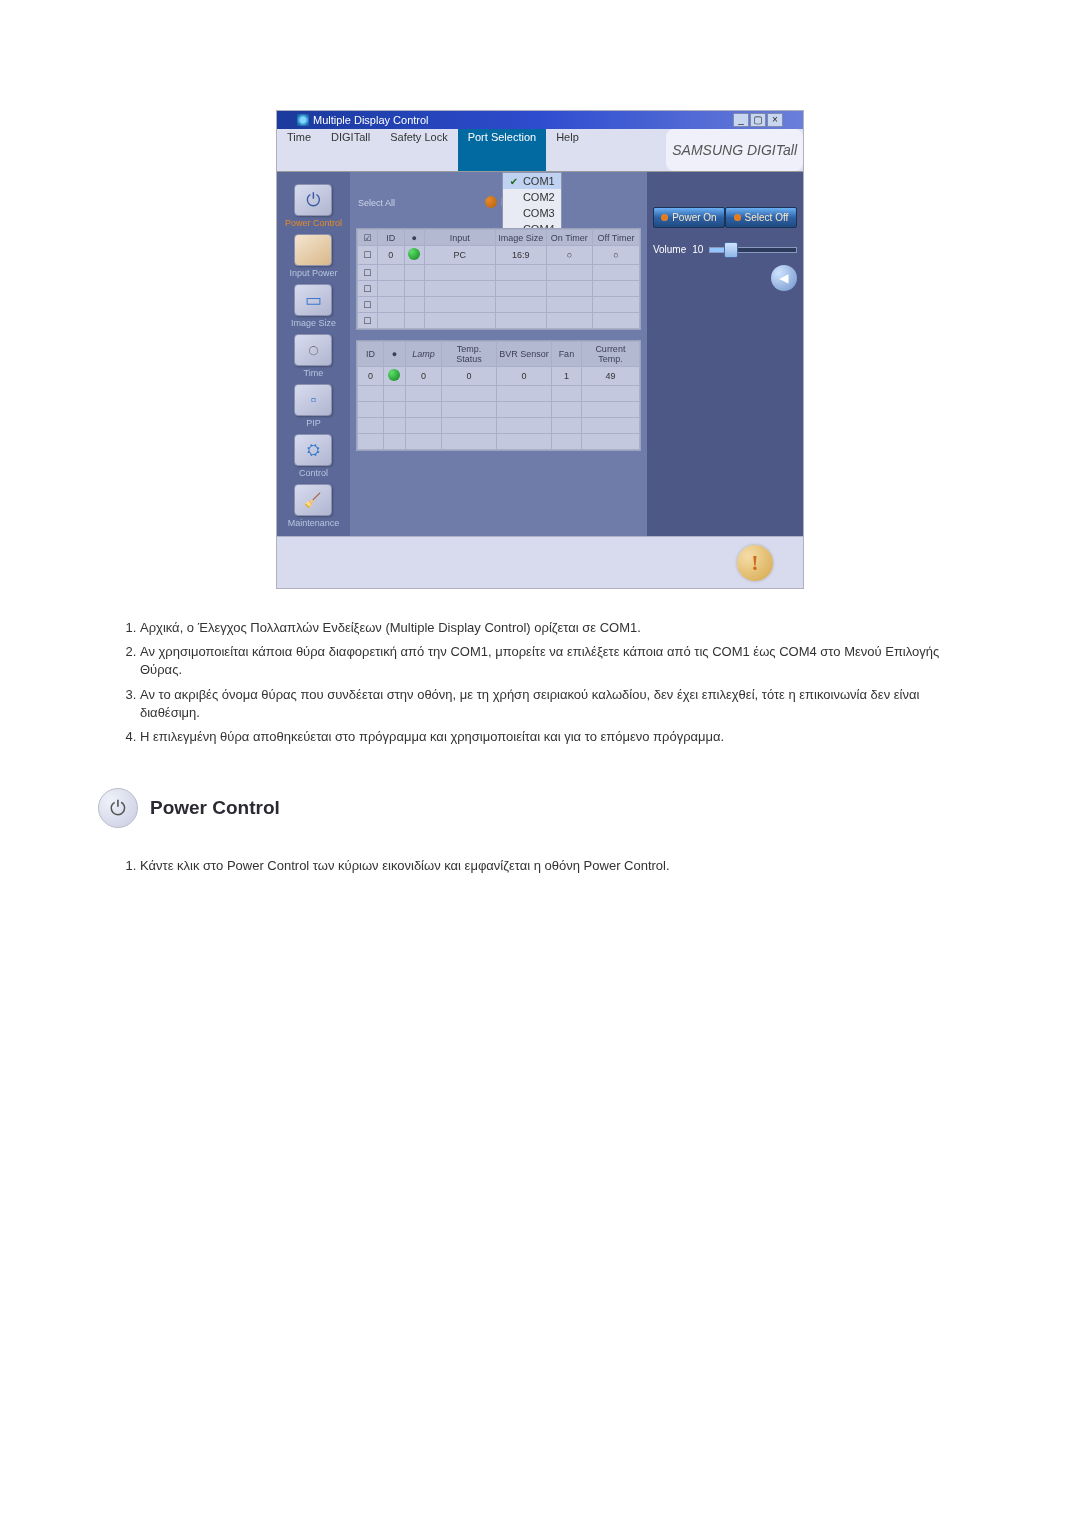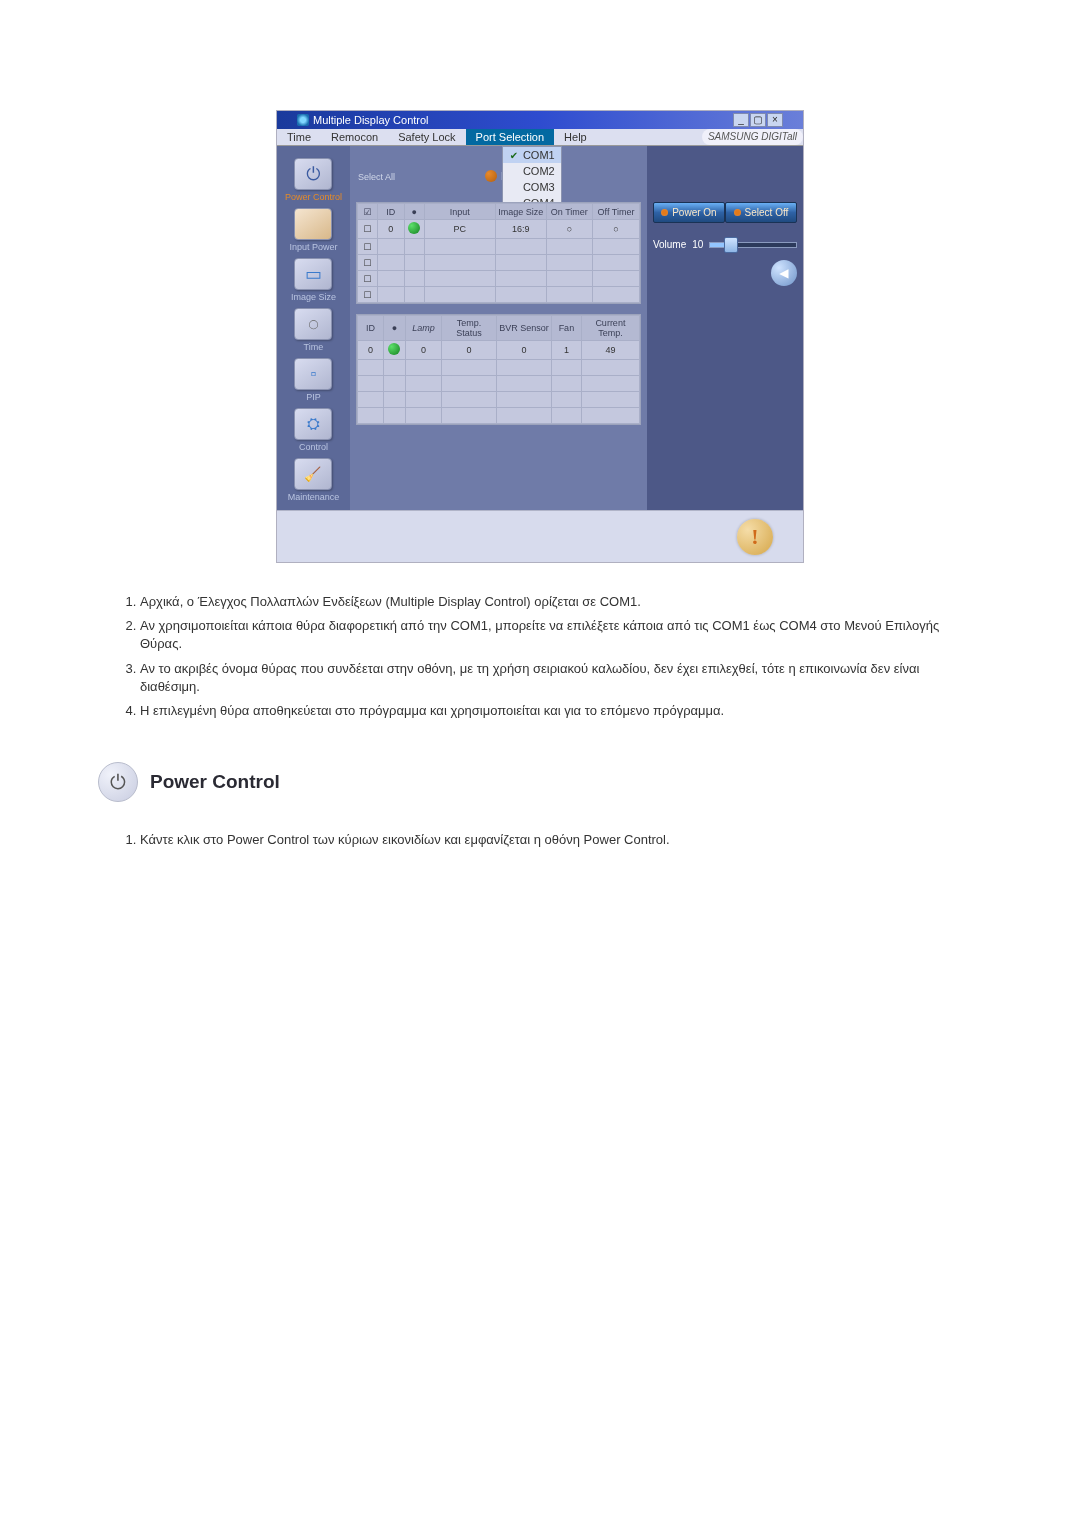--- a/index.html
+++ b/index.html
@@ -55,22 +55,22 @@
     }
     .menubar .mi {
       padding: 2px 10px;
     }
     .menubar .mi.sel {
       background: #0369a1;
       color: #fff;
     }
     .brand {
       margin-left: auto;
-      padding: 2px 6px;
-      font-size: 10px;
+      padding: 13px 6px;
+      font-size: 14px;
       font-style: italic;
       background: #f0f0fa;
       color: #555;
       border-radius: 8px;
     }
     .dropdown {
       position: absolute;
       background: #e8eaf4;
       border: 1px solid #8c94b0;
       font-size: 11px;
@@ -179,21 +179,21 @@
     .grid2 .hfan { width: 30px; }
     .grid2 .hct { width: 58px; }
 
     .right-panel {
       width: 182px;
       background: #4d5887;
       padding: 8px 6px;
       display: flex; flex-direction: column;
       gap: 16px;
     }
-    .pwr-btns { display: flex; gap: 0; margin-top: 48px; }
+    .pwr-btns { display: flex; gap: 0; margin-top: 27px; }
     .pwrbtn {
       flex: 1;
       background: linear-gradient(#6ab0f5, #2e62a6, #204a80);
       color: #fbe8c8;
       font-size: 10px;
       padding: 4px 0;
       border-radius: 2px;
       border: 1px solid #1a3255;
       display: flex; align-items: center; justify-content: center; gap: 4px;
     }
@@ -276,21 +276,21 @@
         <span>Multiple Display Control</span>
         <div class="winbtns">
           <span class="wb">_</span>
           <span class="wb">▢</span>
           <span class="wb">×</span>
         </div>
       </div>
 
       <div class="menubar">
         <span class="mi">Time</span>
-        <span class="mi">Remocon</span>
+        <span class="mi">DIGITall</span>
         <span class="mi">Safety Lock</span>
         <span class="mi sel">Port Selection</span>
         <span class="mi">Help</span>
         <span class="brand">SAMSUNG DIGITall</span>
       </div>
 
       <div class="main-area">
         <div class="sidebar">
           <div class="side-item active">
             <div class="side-icon power"></div>

